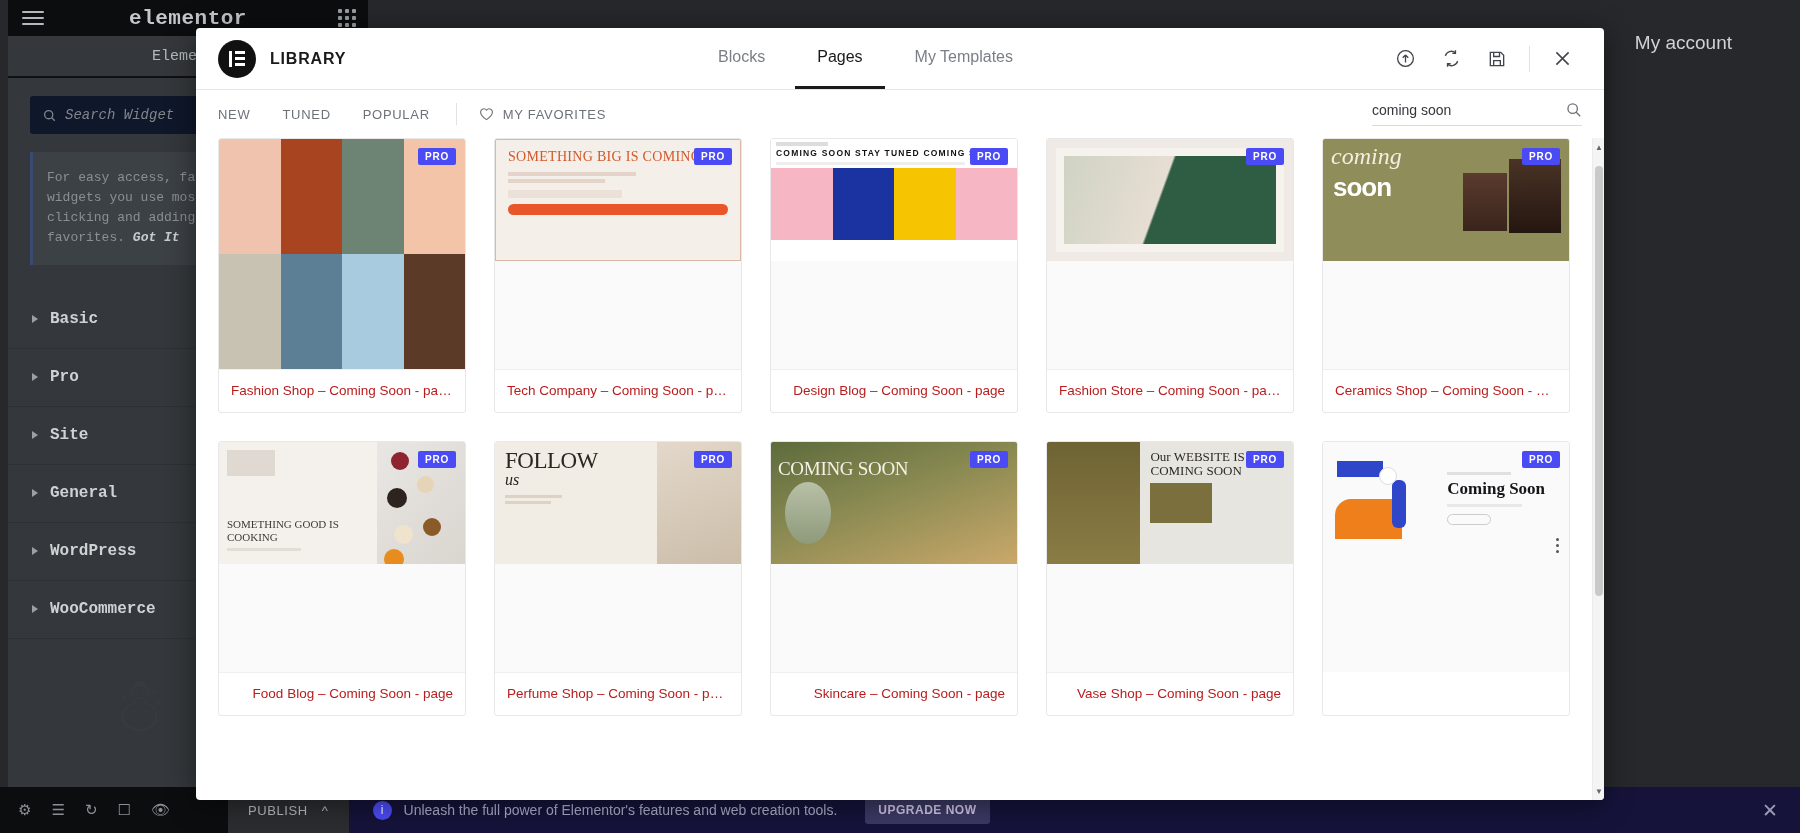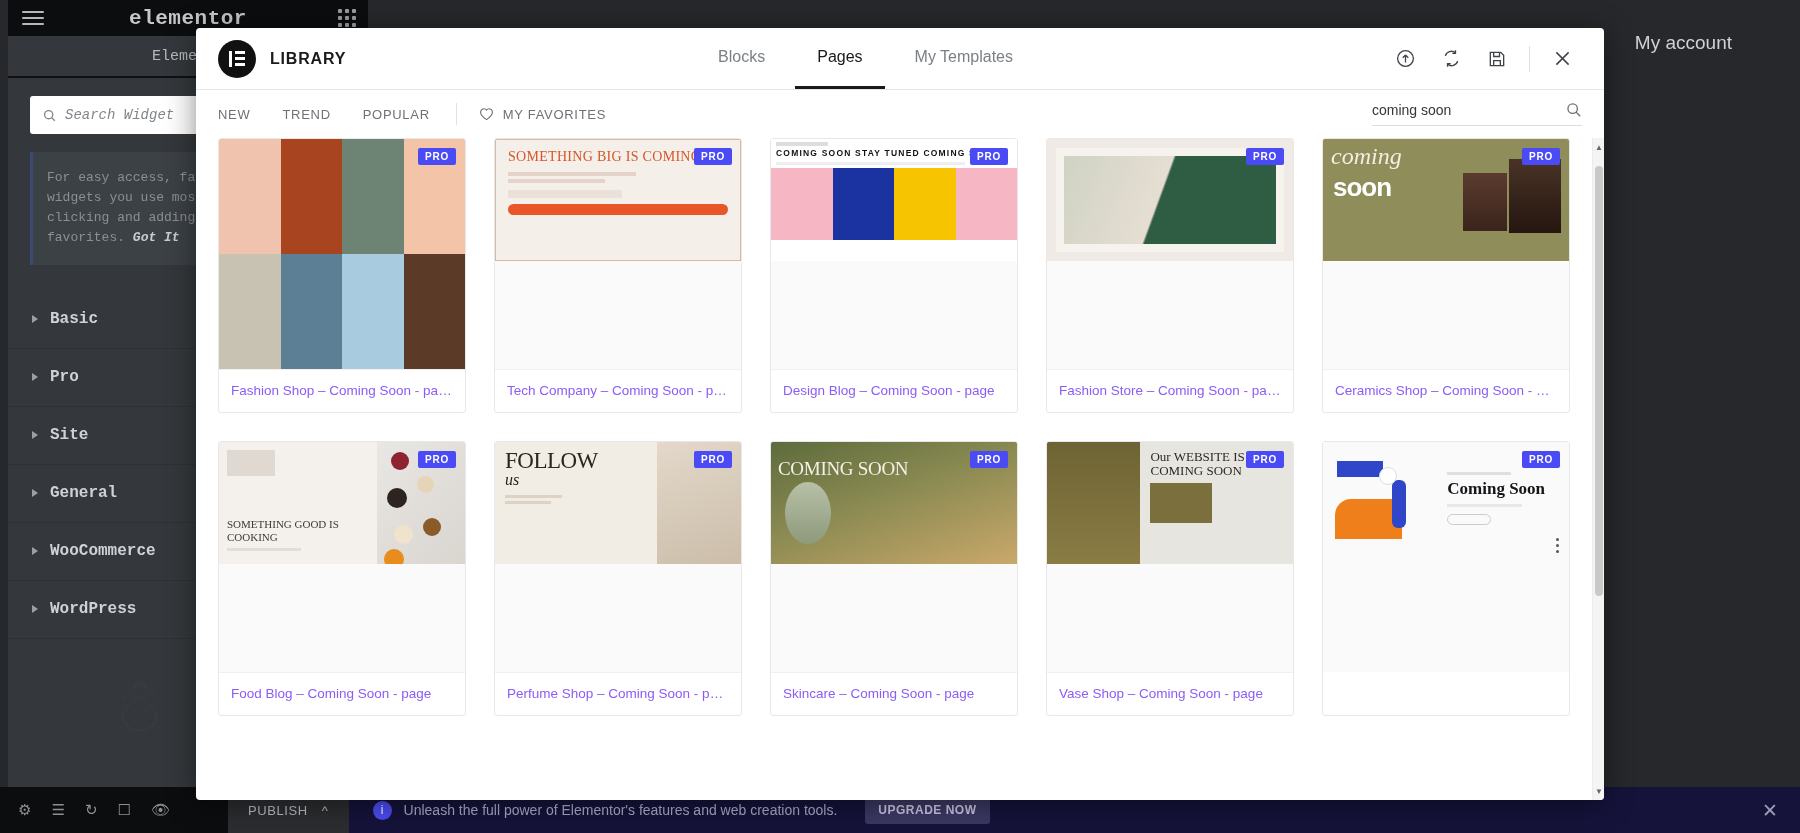--- a/index.html
+++ b/index.html
@@ -35,21 +35,21 @@
     display: grid; grid-template-columns: repeat(3,4px); gap: 3px;
   }
   .grid-dots i { width: 4px; height: 4px; background: #9a9da1; border-radius: 1px; }
 
   .panel-tab {
     height: 42px; border-bottom: 2px solid #0f1012;
     display: flex; align-items: center; justify-content: center;
     color: #b7babd; font-size: 15px;
   }
   .panel-search {
-    margin: 18px 22px; height: 38px; background: #ffffff; border-radius: 3px;
+    margin: 18px 22px; height: 38px; background: #0f172a; border-radius: 3px;
     display: flex; align-items: center; gap: 9px; padding: 0 13px;
     color: #81868b; font-size: 14px; font-style: italic;
   }
   .panel-notice {
     margin: 10px 22px 26px 22px; padding: 16px 14px;
     background: #3c4146; border-left: 3px solid #3a4a72;
     color: #8a8f94; font-size: 13px; line-height: 1.55;
   }
   .panel-notice b { color: #c8cbcf; font-style: italic; }
   .cat {
@@ -175,23 +175,24 @@
     height: 230px; background: #fafafa; overflow: hidden;
     position: relative; flex: none;
   }
   .thumb { width: 100%; height: 122px; position: relative; overflow: hidden; }
   .pro-badge {
     position: absolute; right: 9px; top: 9px; z-index: 6;
     background: #4b4bf5; color: #fff; font-size: 10px; font-weight: bold;
     letter-spacing: .8px; padding: 3px 7px; border-radius: 2px;
   }
   .card-title {
-    padding: 13px 12px 14px 12px; font-size: 13.5px; color: #8b5cf6;
+    padding: 13px 12px 14px 12px; font-size: 13.5px; color: #b91c1c;
     white-space: nowrap; overflow: hidden; text-overflow: ellipsis;
     border-top: 1px solid #f0f0f0;
+    text-align: right;
   }
 
   
   .t-grid { display: grid; grid-template-columns: repeat(4,1fr); grid-template-rows: 1fr 1fr; width: 100%; height: 100%; }
   .t-grid > div { position: relative; }
 
   .t2 { background: #f4efe9; border: 1px solid #d9b9a4; padding: 10px 12px; }
   .t2 .hd { font-family: "Liberation Serif", serif; color: #d4572a; font-size: 14px; line-height: 1.05; letter-spacing: .3px; }
   .t2 .sub { margin-top: 7px; height: 4px; width: 58%; background: #e3d3c8; }
   .t2 .sub2 { margin-top: 3px; height: 4px; width: 44%; background: #e3d3c8; }
@@ -307,25 +308,25 @@
     <div class="cat">
       <span class="caret"></span>
       <span>Site</span>
     </div>
     <div class="cat">
       <span class="caret"></span>
       <span>General</span>
     </div>
     <div class="cat">
       <span class="caret"></span>
-      <span>WooCommerce</span>
+      <span>WordPress</span>
     </div>
     <div class="cat">
       <span class="caret"></span>
-      <span>WordPress</span>
+      <span>WooCommerce</span>
     </div>
     <div class="watermark">☃</div>
   </div>
 
   <div class="acct">My account</div>
 
   <div class="bottom-bar">
     <div class="bb-left">
       <span>⚙</span>
       <span>☰</span>
@@ -390,21 +391,21 @@
       <div class="icon-btn">
         <svg width="21" height="21" viewBox="0 0 24 24" fill="none" stroke="currentColor" stroke-width="1.8">
           <path d="M5 5l14 14M19 5L5 19"></path>
         </svg>
       </div>
     </div>
   </div>
 
   <div class="m-filters">
     <div class="filt">NEW</div>
-    <div class="filt">TREND</div>
+    <div class="filt">TUNED</div>
     <div class="filt">POPULAR</div>
     <div class="divider-f"></div>
     <div class="fav">
       <svg width="15" height="14" viewBox="0 0 24 22" fill="none" stroke="#6d7278" stroke-width="1.8">
         <path d="M12 20S2.5 13.6 2.5 7.8A5.3 5.3 0 0 1 12 4.8 5.3 5.3 0 0 1 21.5 7.8C21.5 13.6 12 20 12 20z"></path>
       </svg>
       <span class="filt" style="padding:0">MY FAVORITES</span>
     </div>
 
     <div class="search-wrap">

